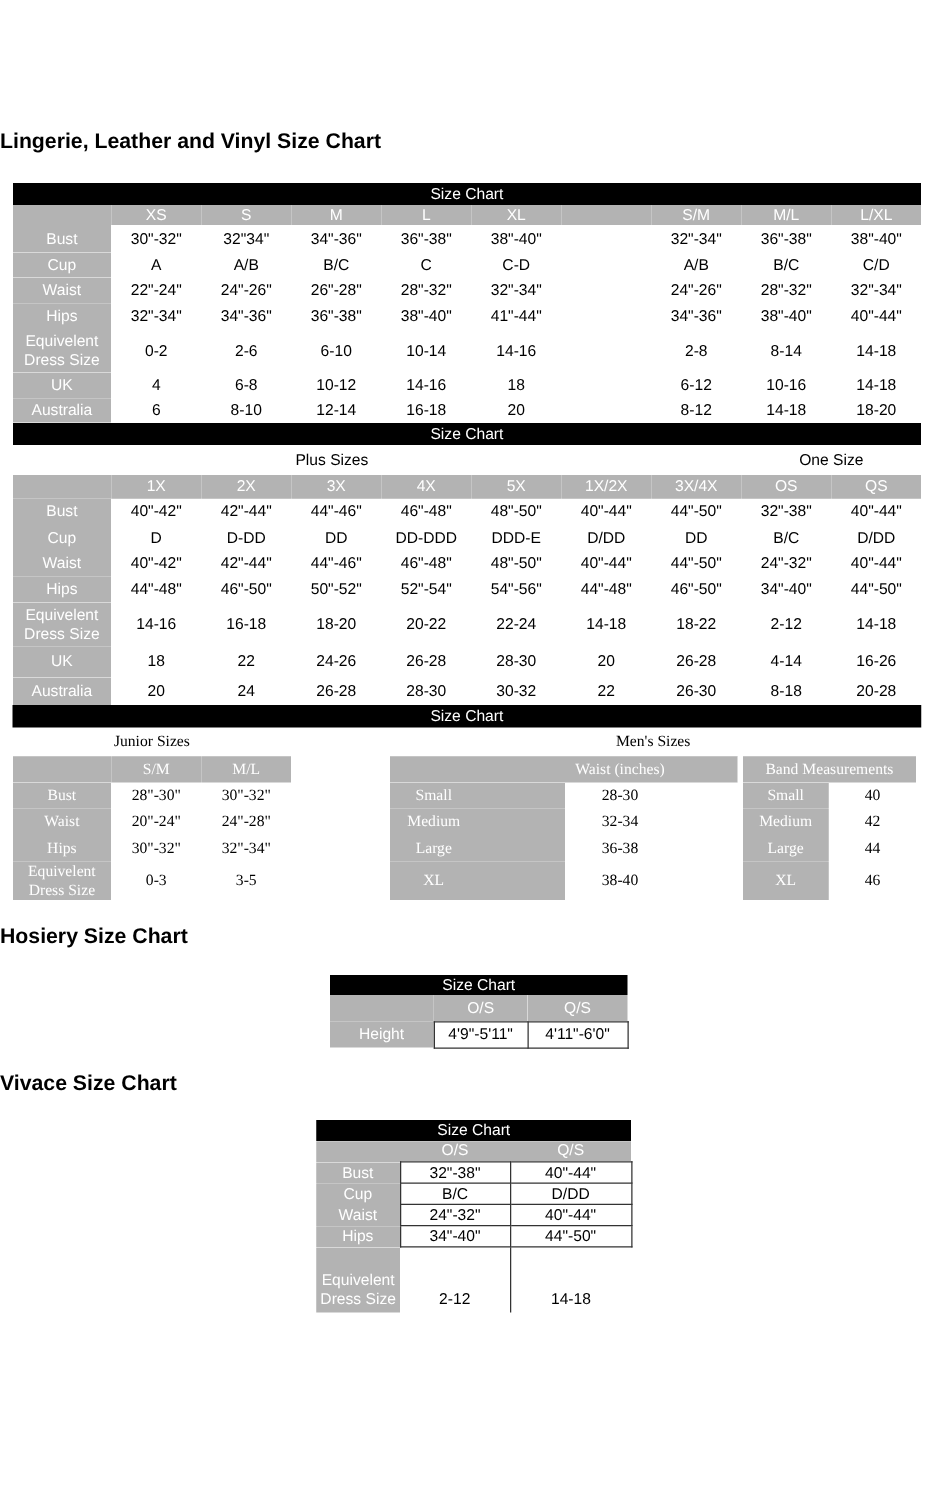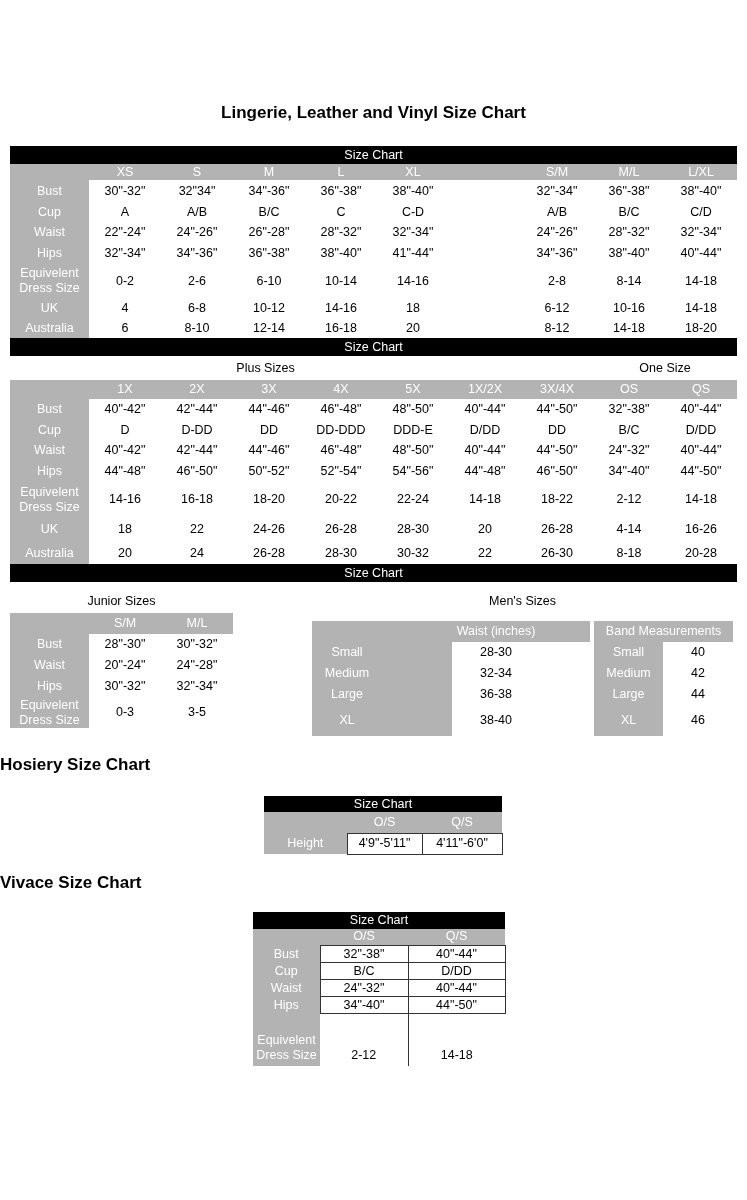--- a/index.html
+++ b/index.html
@@ -1,37 +1,37 @@
 <!DOCTYPE html>
 <html><head>
 <meta charset="utf-8">
 <style>
   * { box-sizing: border-box; }
   html, body { margin: 0; padding: 0; }
   body {
     width: 747px; height: 1200px; background: #fff; overflow: hidden;
     font-family: "Liberation Sans", sans-serif; color: #000;
   }
-  .page-title { margin: 104px 0 0 0; text-align: center; font-size: 17px; font-weight: bold; line-height: 18px; }
+  .page-title { margin: 104px 0 0 0; text-align: left; font-size: 17px; font-weight: bold; line-height: 18px; }
   .sec-title { text-align: left; font-size: 17px; font-weight: bold; line-height: 18px; }
   table { border-collapse: collapse; table-layout: fixed; }
   td { padding: 0; text-align: center; vertical-align: middle; font-size: 12.5px; line-height: 15px; overflow: hidden; }
   .band { background: #000; color: #fff; }
   .g { background: #b3b3b3; color: #fff; }
   .sub { background: #fff; color: #000; }
   .bx { border: 1px solid #333; }
   .dvl { border-left: 1px solid #333; }
   .vb { vertical-align: bottom; padding-bottom: 3px; }
   .shiftL { padding-right: 70px; }
   .shiftW { padding-right: 50px; }
   .sliver { border-left: 4px solid #fff; }
   #t1 { margin: 24px 0 0 10px; width: 727px; }
   #t2 { margin: 0 0 0 10px; width: 727px; }
   .t3wrap { margin: 0 0 0 10px; width: 727px; }
-  .t3row { display: flex; align-items: center; }
+  .t3row { display: flex; align-items: flex-end; font-family: Liberation Serif, serif; }
   #t3a { width: 223px; }
   #t3b { width: 421px; margin-left: 79px; }
   #t4 { margin: 22px 0 0 264px; width: 238px; }
   #t5 { margin: 20px 0 0 253px; width: 252px; }
   .hos-title { margin-top: 20px; }
   .viv-title { margin-top: 19px; }
 </style>
 </head>
 <body>
 
@@ -315,21 +315,21 @@
     </tbody>
       </table>
     <table id="t3b">
       <colgroup>
           <col style="width:140px">
           <col style="width:140px">
           <col style="width:71px">
           <col style="width:70px">
         </colgroup>
       <tbody>
-          <tr style="height:39px">
+          <tr style="height:23px">
             <td class="sub" colspan="4">Men's Sizes</td>
           </tr>
       <tr style="height:21px">
         <td class="g"></td>
         <td class="g shiftW">Waist (inches)</td>
         <td class="g sliver" colspan="2">Band Measurements</td>
       </tr>
       <tr style="height:21px">
         <td class="g shiftL">Small</td>
         <td class="shiftW">28-30</td>

